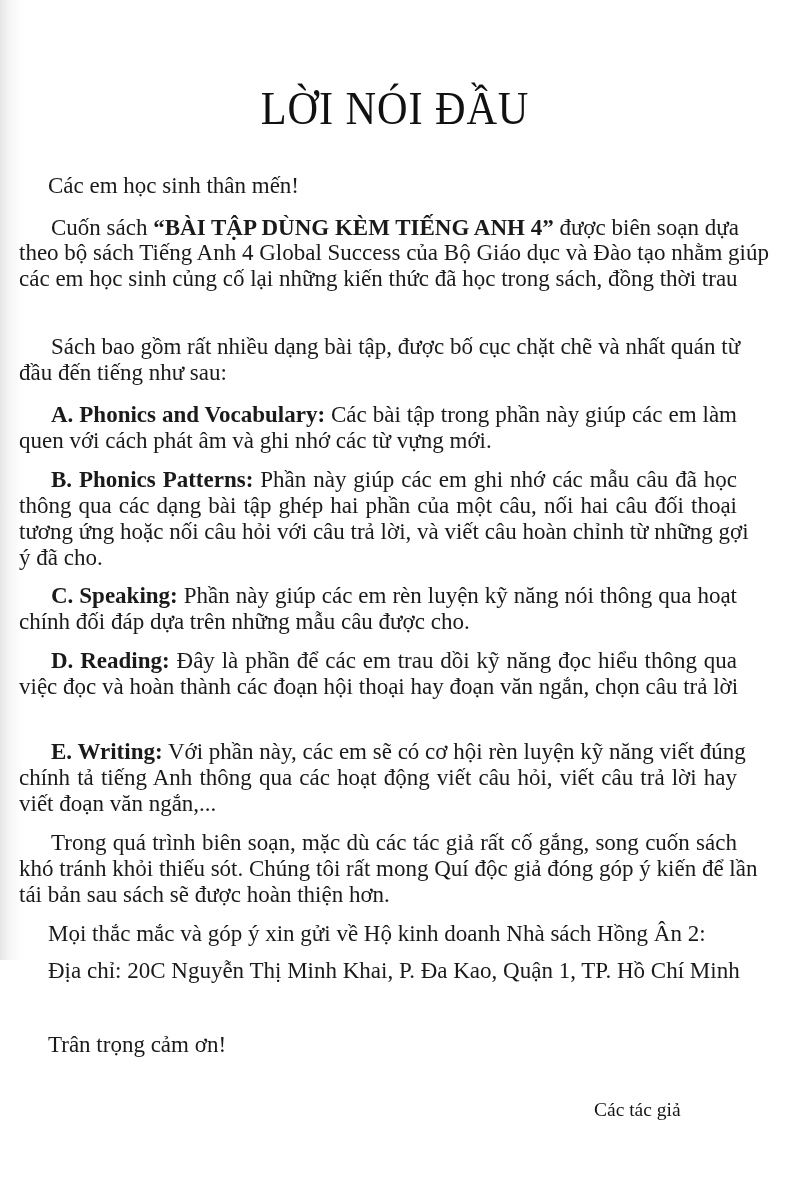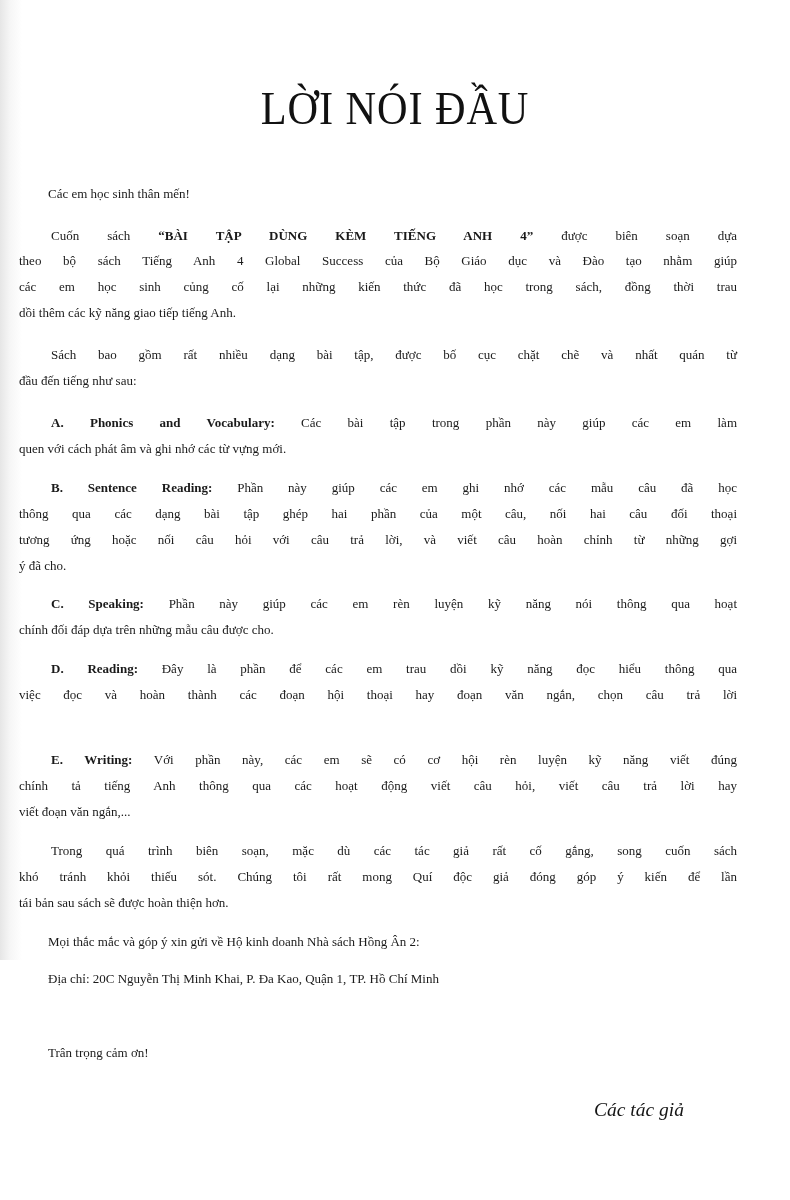--- a/index.html
+++ b/index.html
@@ -15,51 +15,49 @@
     background: linear-gradient(to right, #e6e6e6 0px, #f6f6f6 10px, #ffffff 22px);
   }
   .title {
     position: absolute; top: 82px; left: 0; width: 790px;
     text-align: center; font-size: 46px; letter-spacing: 1px;
     font-weight: normal; margin: 0; color: #111;
     transform: scaleX(0.92);
   }
   .line {
     position: absolute; left: 19px; width: 718px;
-    font-size: 13px; line-height: 24px; white-space: nowrap;
+    font-size: 23px; line-height: 24px; white-space: nowrap;
     color: #1a1a1a;
-    margin-top: 8px;
   }
   .just { text-align: justify; text-align-last: justify; }
   .ind { left: 51px; width: 686px; }
   .ind2 { left: 48px; }
   b { font-weight: bold; }
-  .sig { position: absolute; left: 594px; top: 1099px; font-style: italic; font-size: 19.5px; }
+  .sig { position: absolute; left: 594px; top: 1099px; font-size: 19.5px; }
 </style>
 </head>
 <body>
 
 <div class="page">
 
   <h1 class="title">LỜI NÓI ĐẦU</h1>
 
   <div class="line ind2" style="top:174px">Các em học sinh thân mến!</div>
 
   <div class="line ind just" style="top:216px"><span>Cuốn sách </span><b>“BÀI TẬP DÙNG KÈM TIẾNG ANH 4”</b><span> được biên soạn dựa</span></div>
   <div class="line just" style="top:241px">theo bộ sách Tiếng Anh 4 Global Success của Bộ Giáo dục và Đào tạo nhằm giúp</div>
   <div class="line just" style="top:267px">các em học sinh củng cố lại những kiến thức đã học trong sách, đồng thời trau</div>
-  <div class="line" style="top:293px">dồi thêm các kỹ năng giao tiếp tiếng Anh.</div>
 
   <div class="line ind just" style="top:335px">Sách bao gồm rất nhiều dạng bài tập, được bố cục chặt chẽ và nhất quán từ</div>
   <div class="line" style="top:361px">đầu đến tiếng như sau:</div>
 
   <div class="line ind just" style="top:403px"><b>A. Phonics and Vocabulary:</b><span> Các bài tập trong phần này giúp các em làm</span></div>
   <div class="line" style="top:429px">quen với cách phát âm và ghi nhớ các từ vựng mới.</div>
 
-  <div class="line ind just" style="top:468px"><b>B. Sentence Reading:</b><span> Phần này giúp các em ghi nhớ các mẫu câu đã học</span></div>
+  <div class="line ind just" style="top:468px"><b>B. Phonics Patterns:</b><span> Phần này giúp các em ghi nhớ các mẫu câu đã học</span></div>
   <div class="line just" style="top:494px">thông qua các dạng bài tập ghép hai phần của một câu, nối hai câu đối thoại</div>
   <div class="line just" style="top:520px">tương ứng hoặc nối câu hỏi với câu trả lời, và viết câu hoàn chỉnh từ những gợi</div>
   <div class="line" style="top:546px">ý đã cho.</div>
 
   <div class="line ind just" style="top:584px"><b>C. Speaking:</b><span> Phần này giúp các em rèn luyện kỹ năng nói thông qua hoạt</span></div>
   <div class="line" style="top:610px">chính đối đáp dựa trên những mẫu câu được cho.</div>
 
   <div class="line ind just" style="top:649px"><b>D. Reading:</b><span> Đây là phần để các em trau dồi kỹ năng đọc hiểu thông qua</span></div>
   <div class="line just" style="top:675px">việc đọc và hoàn thành các đoạn hội thoại hay đoạn văn ngắn, chọn câu trả lời</div>
 

